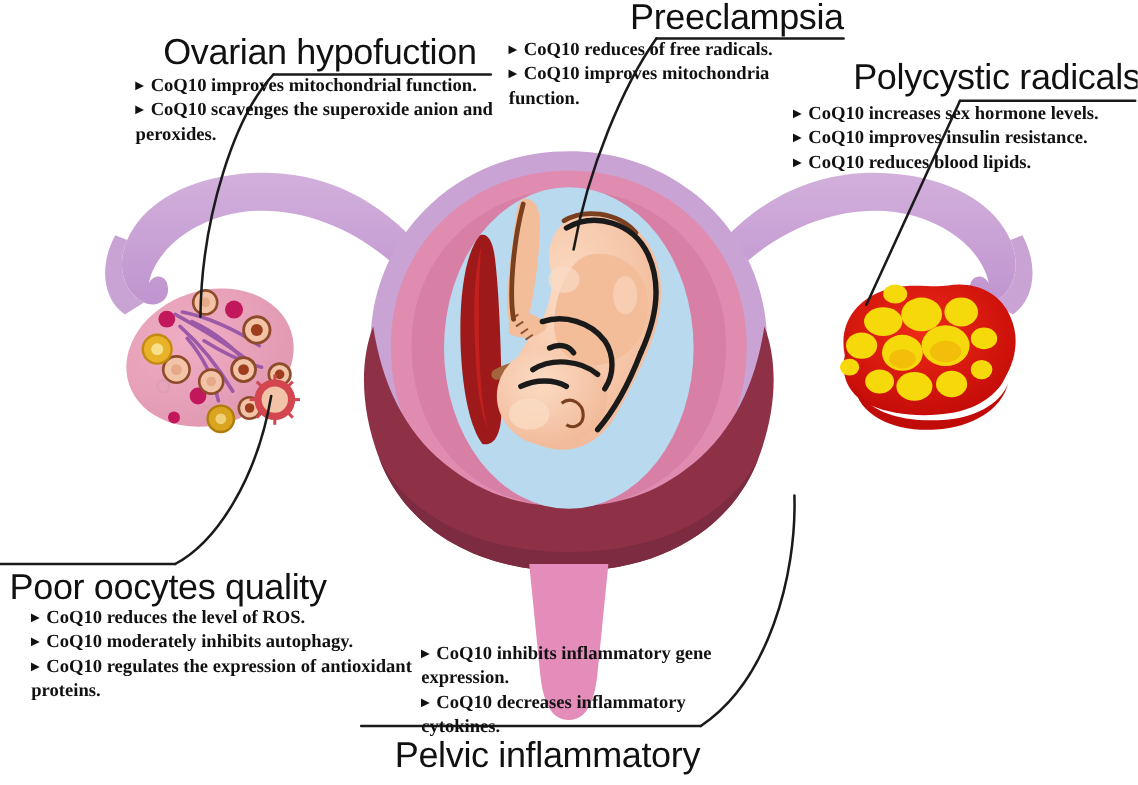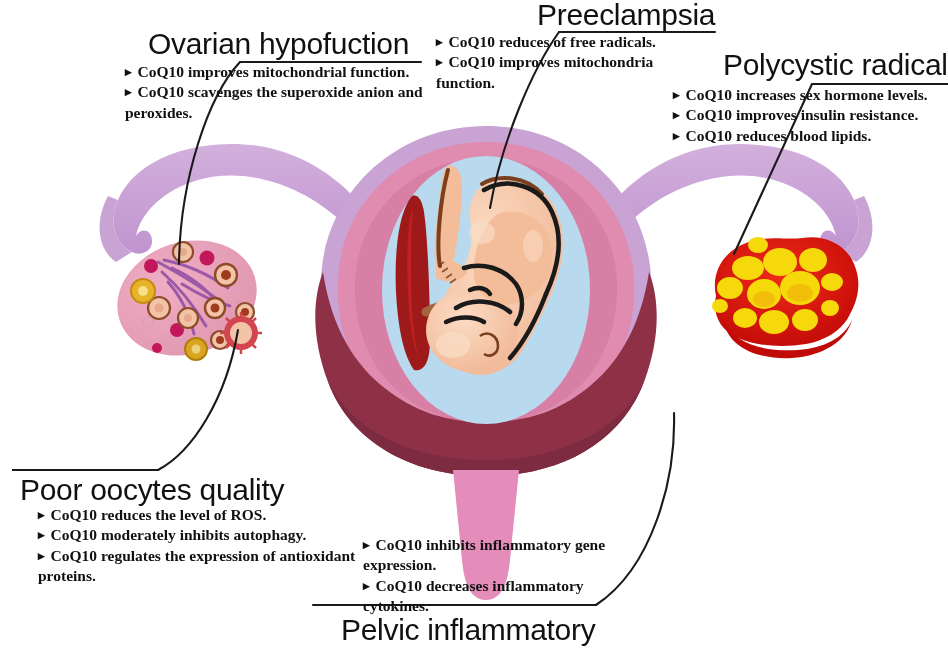--- a/index.html
+++ b/index.html
@@ -1,18 +1,18 @@
 <!DOCTYPE html>
 <html><head>
 <meta charset="utf-8">
 <style>
   html,body{margin:0;padding:0;background:#fff;}
   body{width:948px;height:654px;position:relative;overflow:hidden;
        font-family:"Liberation Serif",serif;}
-  #stage{position:absolute;left:12px;top:0;width:774px;height:654px;}
+  #stage{position:absolute;left:0;top:0;width:774px;height:654px;}
   svg.art{position:absolute;left:0;top:0;width:948px;height:654px;}
 
   .heading{position:absolute;font-family:"Liberation Sans",sans-serif;
            font-weight:400;color:#111;white-space:nowrap;letter-spacing:-.3px;}
   .bullets{position:absolute;font-family:"Liberation Serif",serif;
            font-weight:700;color:#111;font-size:15.5px;line-height:1.32;}
   .bullets div{white-space:normal;}
   .bullets .b::before{content:"\25B8";margin-right:6px;font-size:13px;
                       position:relative;top:-1px;}
 

